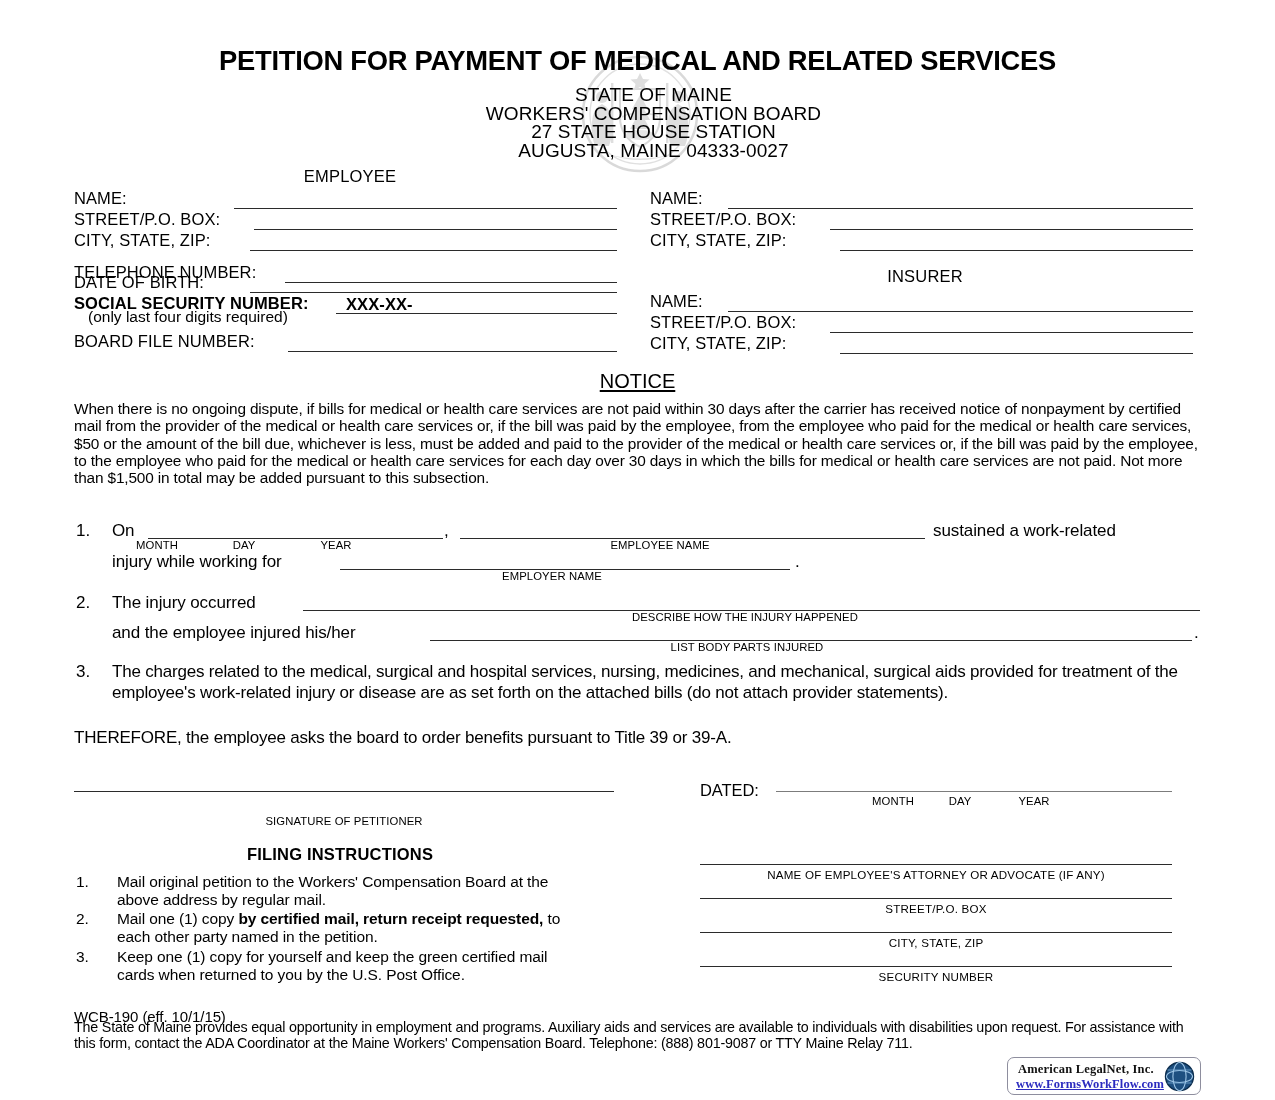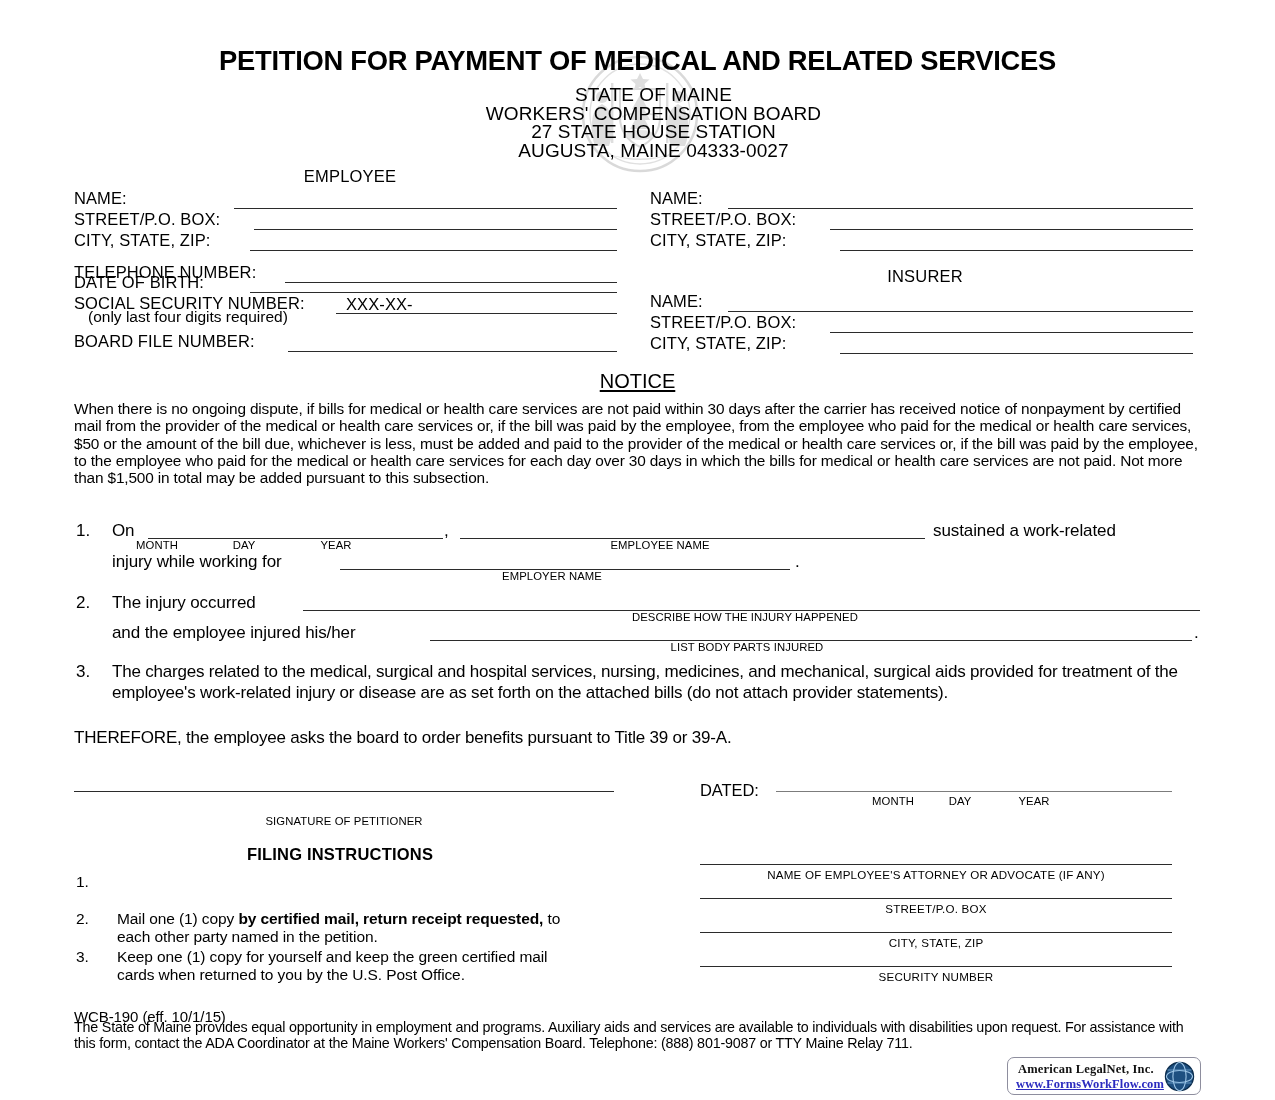--- a/index.html
+++ b/index.html
@@ -323,21 +323,21 @@
     <span class="rule" style="left:211px; right:2px;"></span>
     <span class="prefill" style="left:217px;"></span>
   </div>
 
   <div class="field-row" style="left:74px; top:272px; width:545px;">
     <span class="lbl">DATE OF BIRTH:</span>
     <span class="rule" style="left:176px; right:2px;"></span>
     <span class="prefill" style="left:182px;"></span>
   </div>
 
-  <div class="field-row" style="left:74px; top:293px; width:545px;">
+  <div class="field-row" style="left:74px; top:293px; width:545px;font-weight:bold;">
     <span class="lbl">SOCIAL SECURITY NUMBER:</span>
     <span class="rule" style="left:262px; right:2px;"></span>
     <span class="prefill" style="left:272px;">XXX-XX-</span>
   </div>
   <div class="subnote" style="left:88px; top:308px;">(only last four digits required)</div>
 
   <div class="field-row" style="left:74px; top:331px; width:545px;">
     <span class="lbl">BOARD FILE NUMBER:</span>
     <span class="rule" style="left:214px; right:2px;"></span>
     <span class="prefill" style="left:220px;"></span>
@@ -421,20 +421,23 @@
 
   <div class="clause-text" style="left:700px; top:781px; font-size:16.5px;">DATED:</div>
   <div class="sig-rule" style="left:776px; top:791px; width:396px; border-bottom-color:#7c7c7c;"></div>
   <div class="caption" style="left:860px; top:795px; width:66px;">MONTH</div>
   <div class="caption" style="left:938px; top:795px; width:44px;">DAY</div>
   <div class="caption" style="left:1008px; top:795px; width:52px;">YEAR</div>
 
   <div id="filing-heading">FILING INSTRUCTIONS</div>
 
   <div class="fi-num" style="left:76px; top:873px;">1.</div>
+  <div class="fi-text" style="left:117px; top:873px; width:470px;">
+    <span>Mail original petition to the Workers' Compensation Board at the above address by regular mail.</span>
+  </div>
 
   <div class="fi-num" style="left:76px; top:910px;">2.</div>
   <div class="fi-text" style="left:117px; top:910px; width:478px;">
     <span>Mail one (1) copy </span><b>by certified mail, return receipt requested,</b><span> to each other party named in the petition.</span>
   </div>
 
   <div class="fi-num" style="left:76px; top:948px;">3.</div>
   <div class="fi-text" style="left:117px; top:948px; width:470px;">
     <span>Keep one (1) copy for yourself and keep the green certified mail cards when returned to you by the U.S. Post Office.</span>
   </div>

